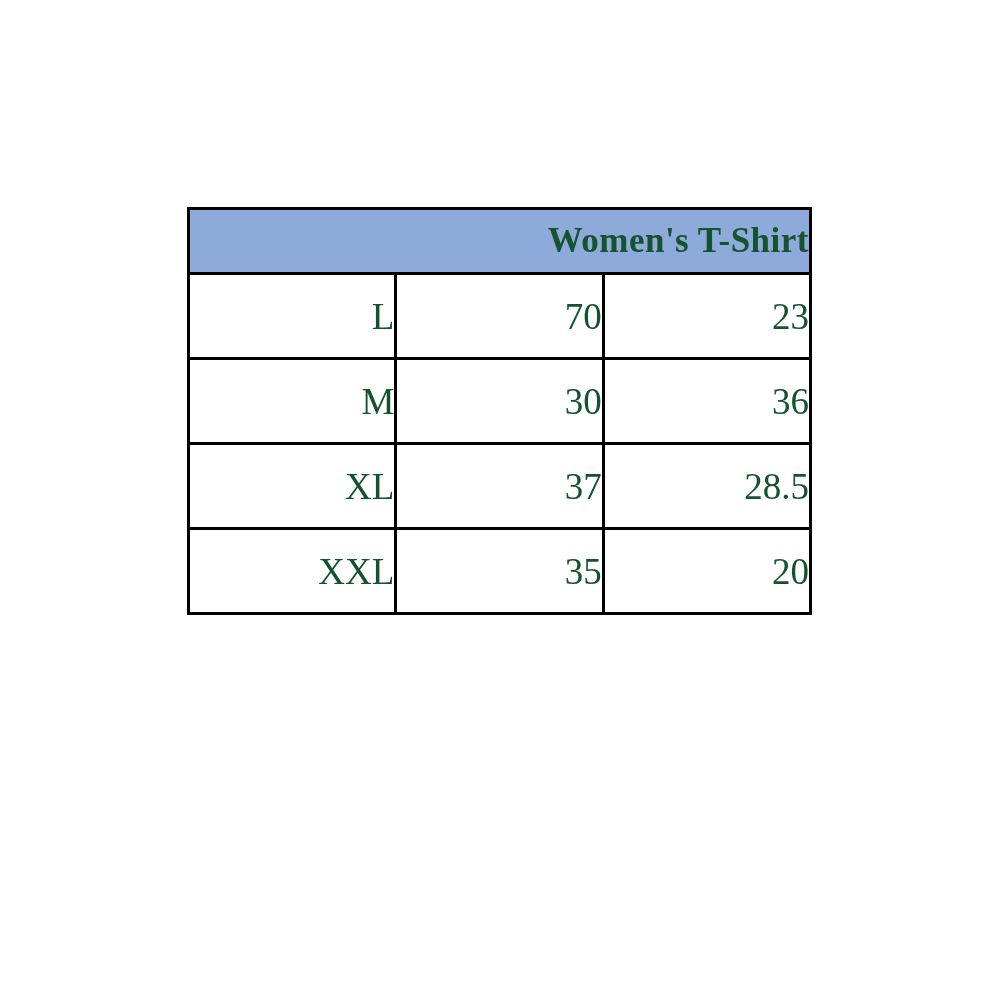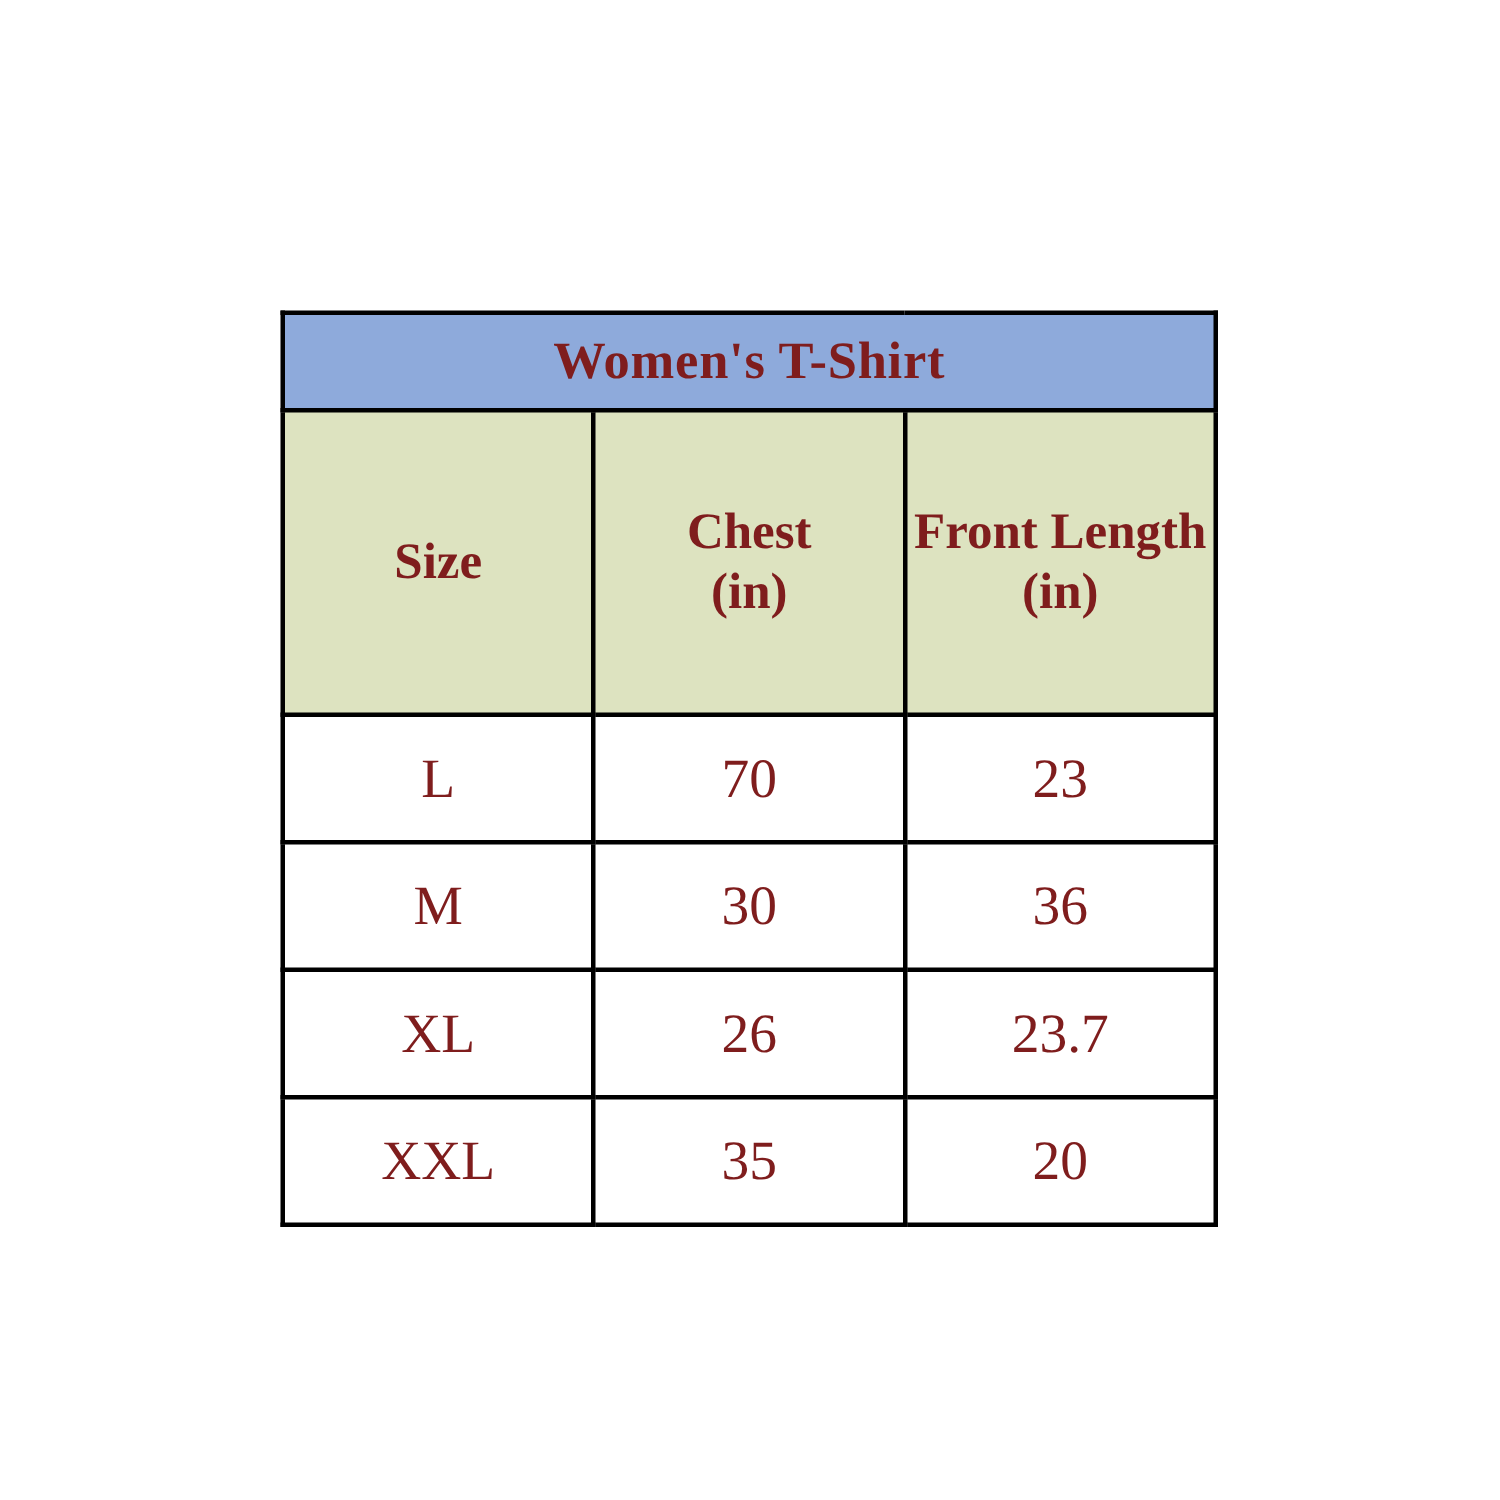--- a/index.html
+++ b/index.html
@@ -25,24 +25,24 @@
     top: 207px;
     width: 625px;
     border-collapse: collapse;
     table-layout: fixed;
     background: #ffffff;
   }
   .size-table td,
   .size-table th {
     border: 3px solid #000000;
     padding: 0;
-    text-align: center;
+    text-align: right;
     vertical-align: middle;
     font-weight: bold;
-    color: #7f1d1d;
+    color: #14532d;
   }
   .title-cell {
     background: #8eaadb;
     height: 62px;
     font-size: 35px;
     letter-spacing: 0.5px;
   }
   .head-cell {
     background: #dde3c0;
     height: 200px;
@@ -73,47 +73,34 @@
 </style>
 </head>
 <body>
 
 <div id="canvas">
   <table class="size-table">
     <tbody>
       <tr>
         <td class="title-cell" colspan="3">Women's T-Shirt</td>
       </tr>
-      <tr>
-        <td class="head-cell col-size">
-          <span>Size</span>
-        </td>
-        <td class="head-cell col-chest">
-          <span>Chest</span>
-          <span class="unit">(in)</span>
-        </td>
-        <td class="head-cell col-length">
-          <span>Front Length</span>
-          <span class="unit">(in)</span>
-        </td>
-      </tr>
       <tr class="body-row">
         <td class="col-size cell-size">L</td>
         <td class="col-chest">70</td>
         <td class="col-length">23</td>
       </tr>
       <tr class="body-row">
         <td class="col-size cell-size">M</td>
         <td class="col-chest">30</td>
         <td class="col-length">36</td>
       </tr>
       <tr class="body-row">
         <td class="col-size cell-size">XL</td>
-        <td class="col-chest">26</td>
-        <td class="col-length">23.7</td>
+        <td class="col-chest">37</td>
+        <td class="col-length">28.5</td>
       </tr>
       <tr class="body-row">
         <td class="col-size cell-size">XXL</td>
         <td class="col-chest">35</td>
         <td class="col-length">20</td>
       </tr>
     </tbody>
   </table>
 </div>
 

